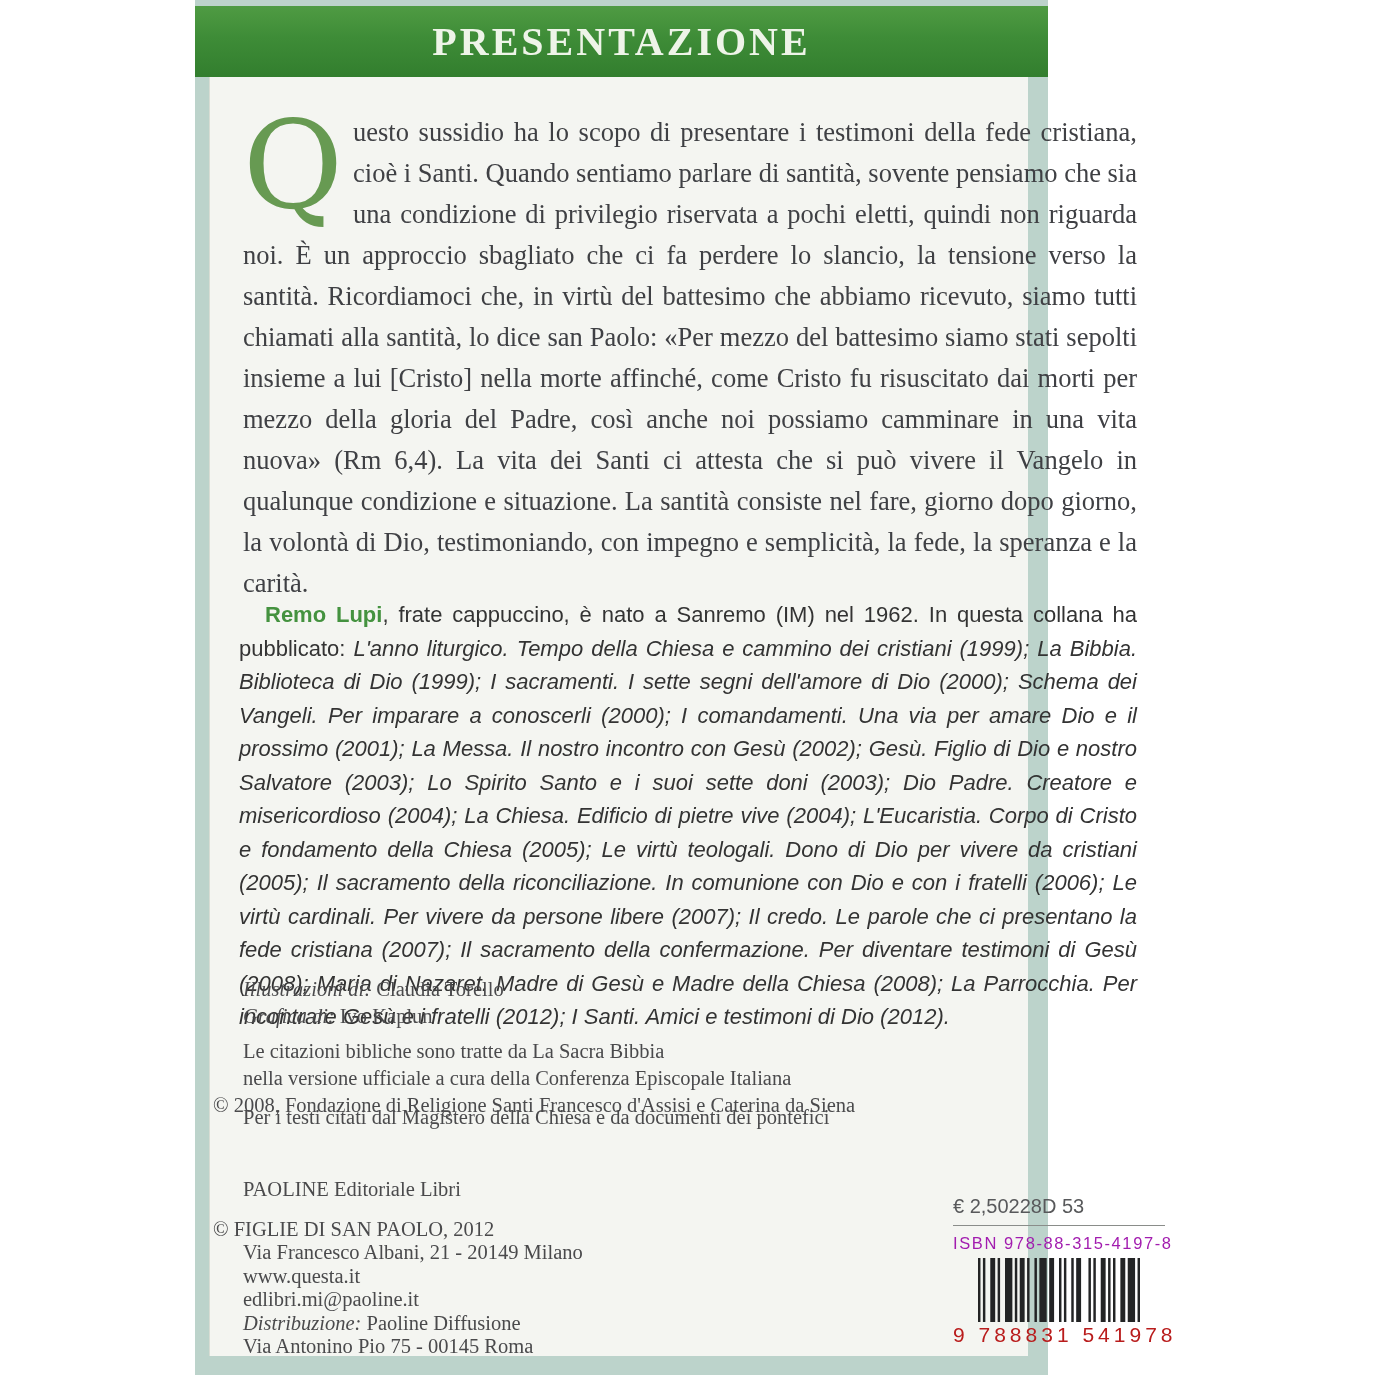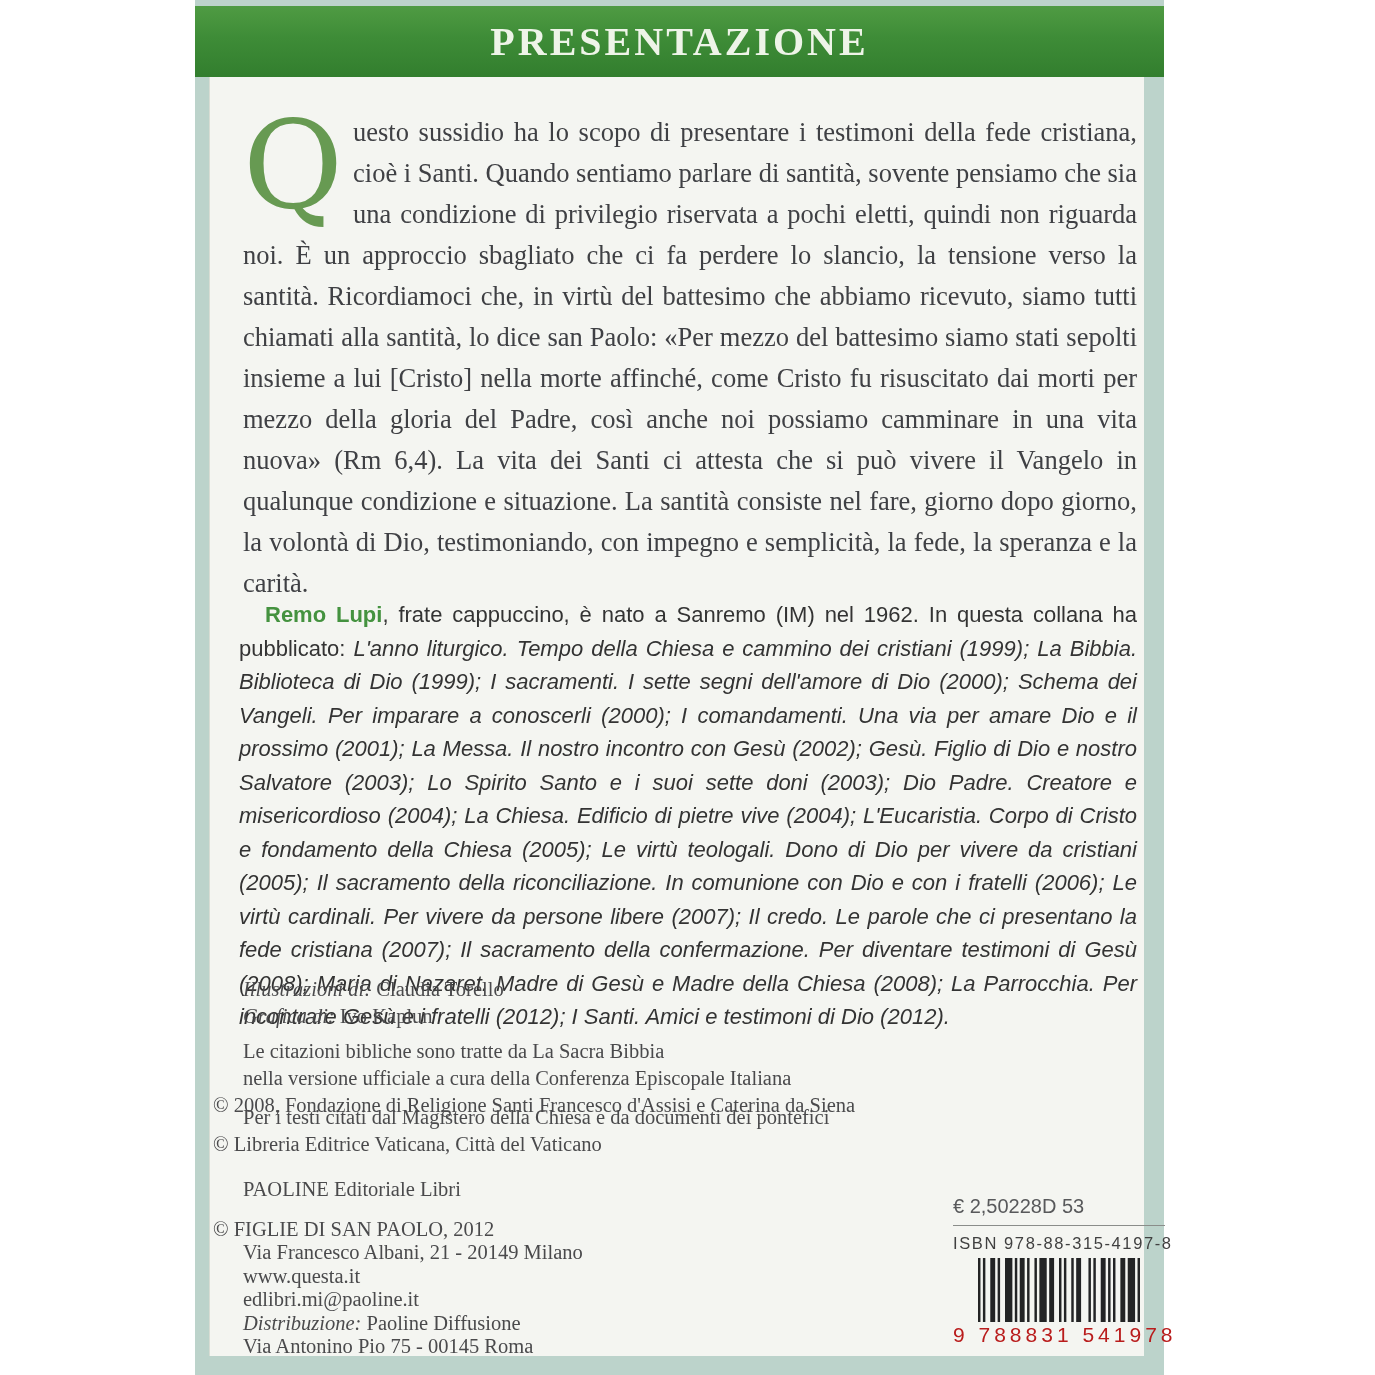--- a/index.html
+++ b/index.html
@@ -1,18 +1,18 @@
 <!DOCTYPE html>
 <html><head>
 <meta charset="utf-8">
 <style>
   html,body{margin:0;padding:0;background:#ffffff;}
   body{width:1375px;height:1375px;position:relative;overflow:hidden;
        font-family:"Liberation Serif", serif;}
-  .book{position:absolute;left:195px;top:0;width:969px;height:1375px;
+  .book{position:absolute;left:195px;top:0;width:853px;height:1375px;
         background:#bcd3cb;}
   .band{position:absolute;left:0;right:0;top:6px;height:71px;
         background:linear-gradient(180deg,#4f9b43 0%,#3e8c37 45%,#327e2e 100%);
         display:flex;align-items:center;justify-content:center;}
   .band-title{color:#eef4e8;font-size:40px;font-weight:bold;letter-spacing:3px;
         font-family:"Liberation Serif", serif;}
   .page{position:absolute;left:14px;right:20px;top:77px;bottom:19px;
         background:#f4f5f1;border-left:1px solid #d8ddd4;}
   .blk{position:absolute;}
 
@@ -36,21 +36,21 @@
 
   .publisher{left:18px;top:1178px;font-size:20.5px;line-height:23.5px;color:#4a4a4c;}
   .publisher div{padding-left:30px;}
   .publisher div.hang{text-indent:-30px;}
   .pub-first{margin-bottom:16px;}
 
   .commerce{left:758px;top:1195px;width:212px;
         font-family:"Liberation Sans", sans-serif;color:#58595b;}
   .price-row{display:flex;justify-content:flex-start;font-size:20px;}
   .rule{border:none;border-top:1.5px solid #8a8d8a;margin:7px 0 8px 0;}
-  .isbn{font-size:16.5px;letter-spacing:1.6px;white-space:nowrap;color:#404040;}
+  .isbn{font-size:16.5px;letter-spacing:1.6px;white-space:nowrap;color:#a21caf;}
   .barcode-wrap{margin-top:5px;text-align:center;}
   .barcode-wrap svg{display:block;margin:0 auto;}
   .digits{font-size:21px;letter-spacing:4px;color:#b91c1c;margin-top:1px;
         text-align:center;white-space:nowrap;}
 </style>
 </head>
 <body>
 
 <div class="book">
 
@@ -72,21 +72,20 @@
   </div>
 
   <div class="blk colophon1 small-serif hangblock">
     <div>Le citazioni bibliche sono tratte da La Sacra Bibbia</div>
     <div>nella versione ufficiale a cura della Conferenza Episcopale Italiana</div>
     <div class="hang">© 2008, Fondazione di Religione Santi Francesco d'Assisi e Caterina da Siena</div>
   </div>
 
   <div class="blk colophon2 small-serif hangblock">
     <div>Per i testi citati dal Magistero della Chiesa e da documenti dei pontefici</div>
-    <div class="hang">© Libreria Editrice Vaticana, Città del Vaticano</div>
   </div>
 
   <div class="blk publisher">
     <div class="pub-first">PAOLINE Editoriale Libri</div>
     <div class="hang">© FIGLIE DI SAN PAOLO, 2012</div>
     <div>Via Francesco Albani, 21 - 20149 Milano</div>
     <div>www.questa.it</div>
     <div>edlibri.mi@paoline.it</div>
     <div><span class="seg-i">Distribuzione:</span><span> Paoline Diffusione</span></div>
     <div>Via Antonino Pio 75 - 00145 Roma</div>

